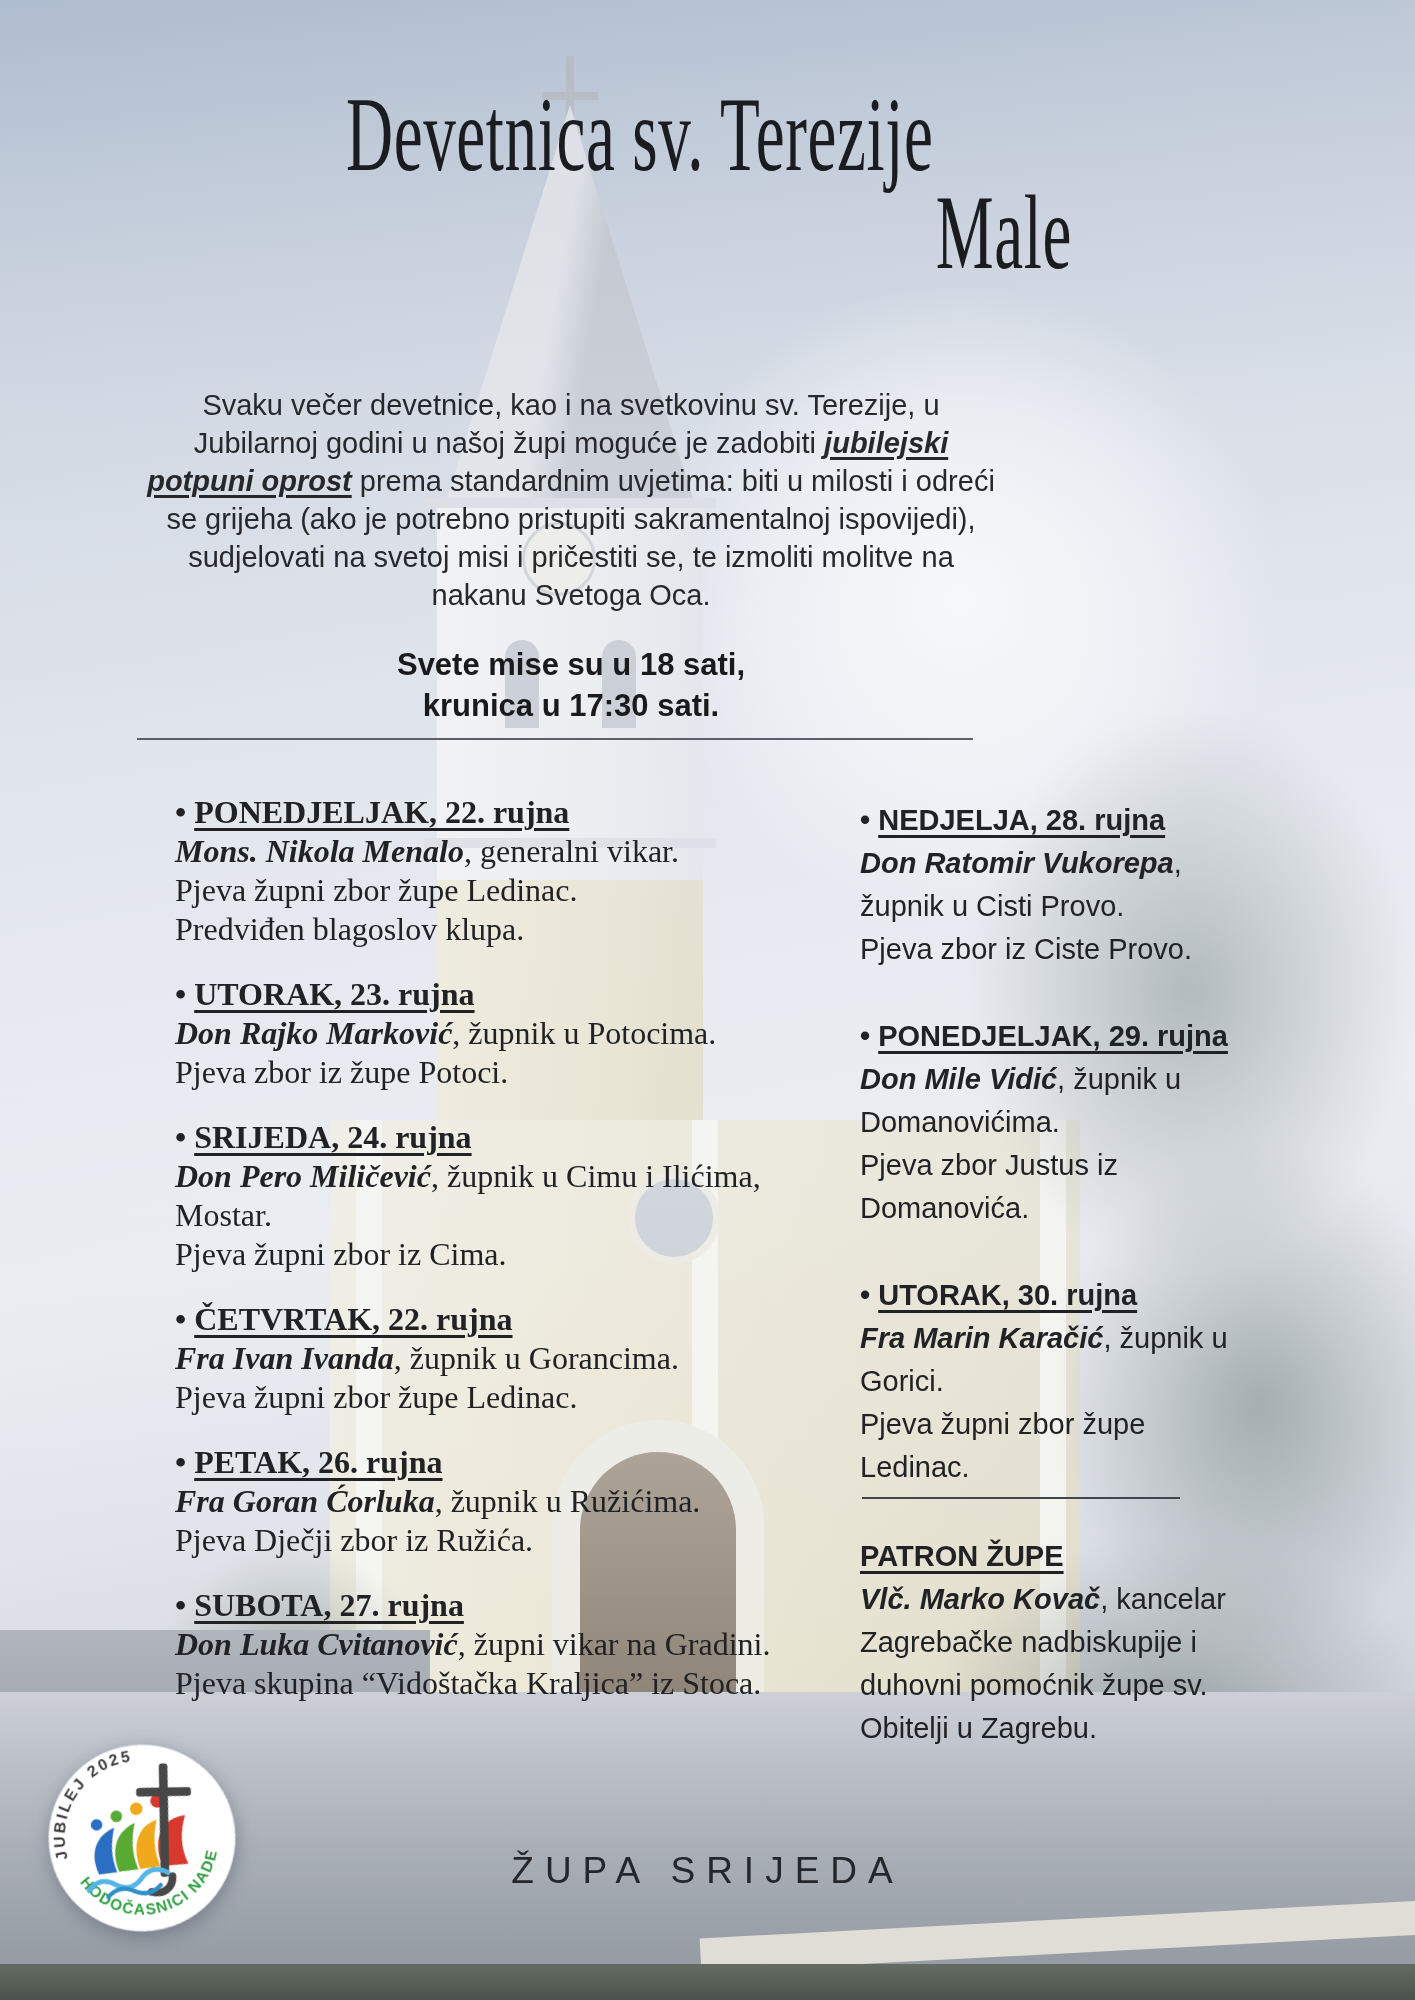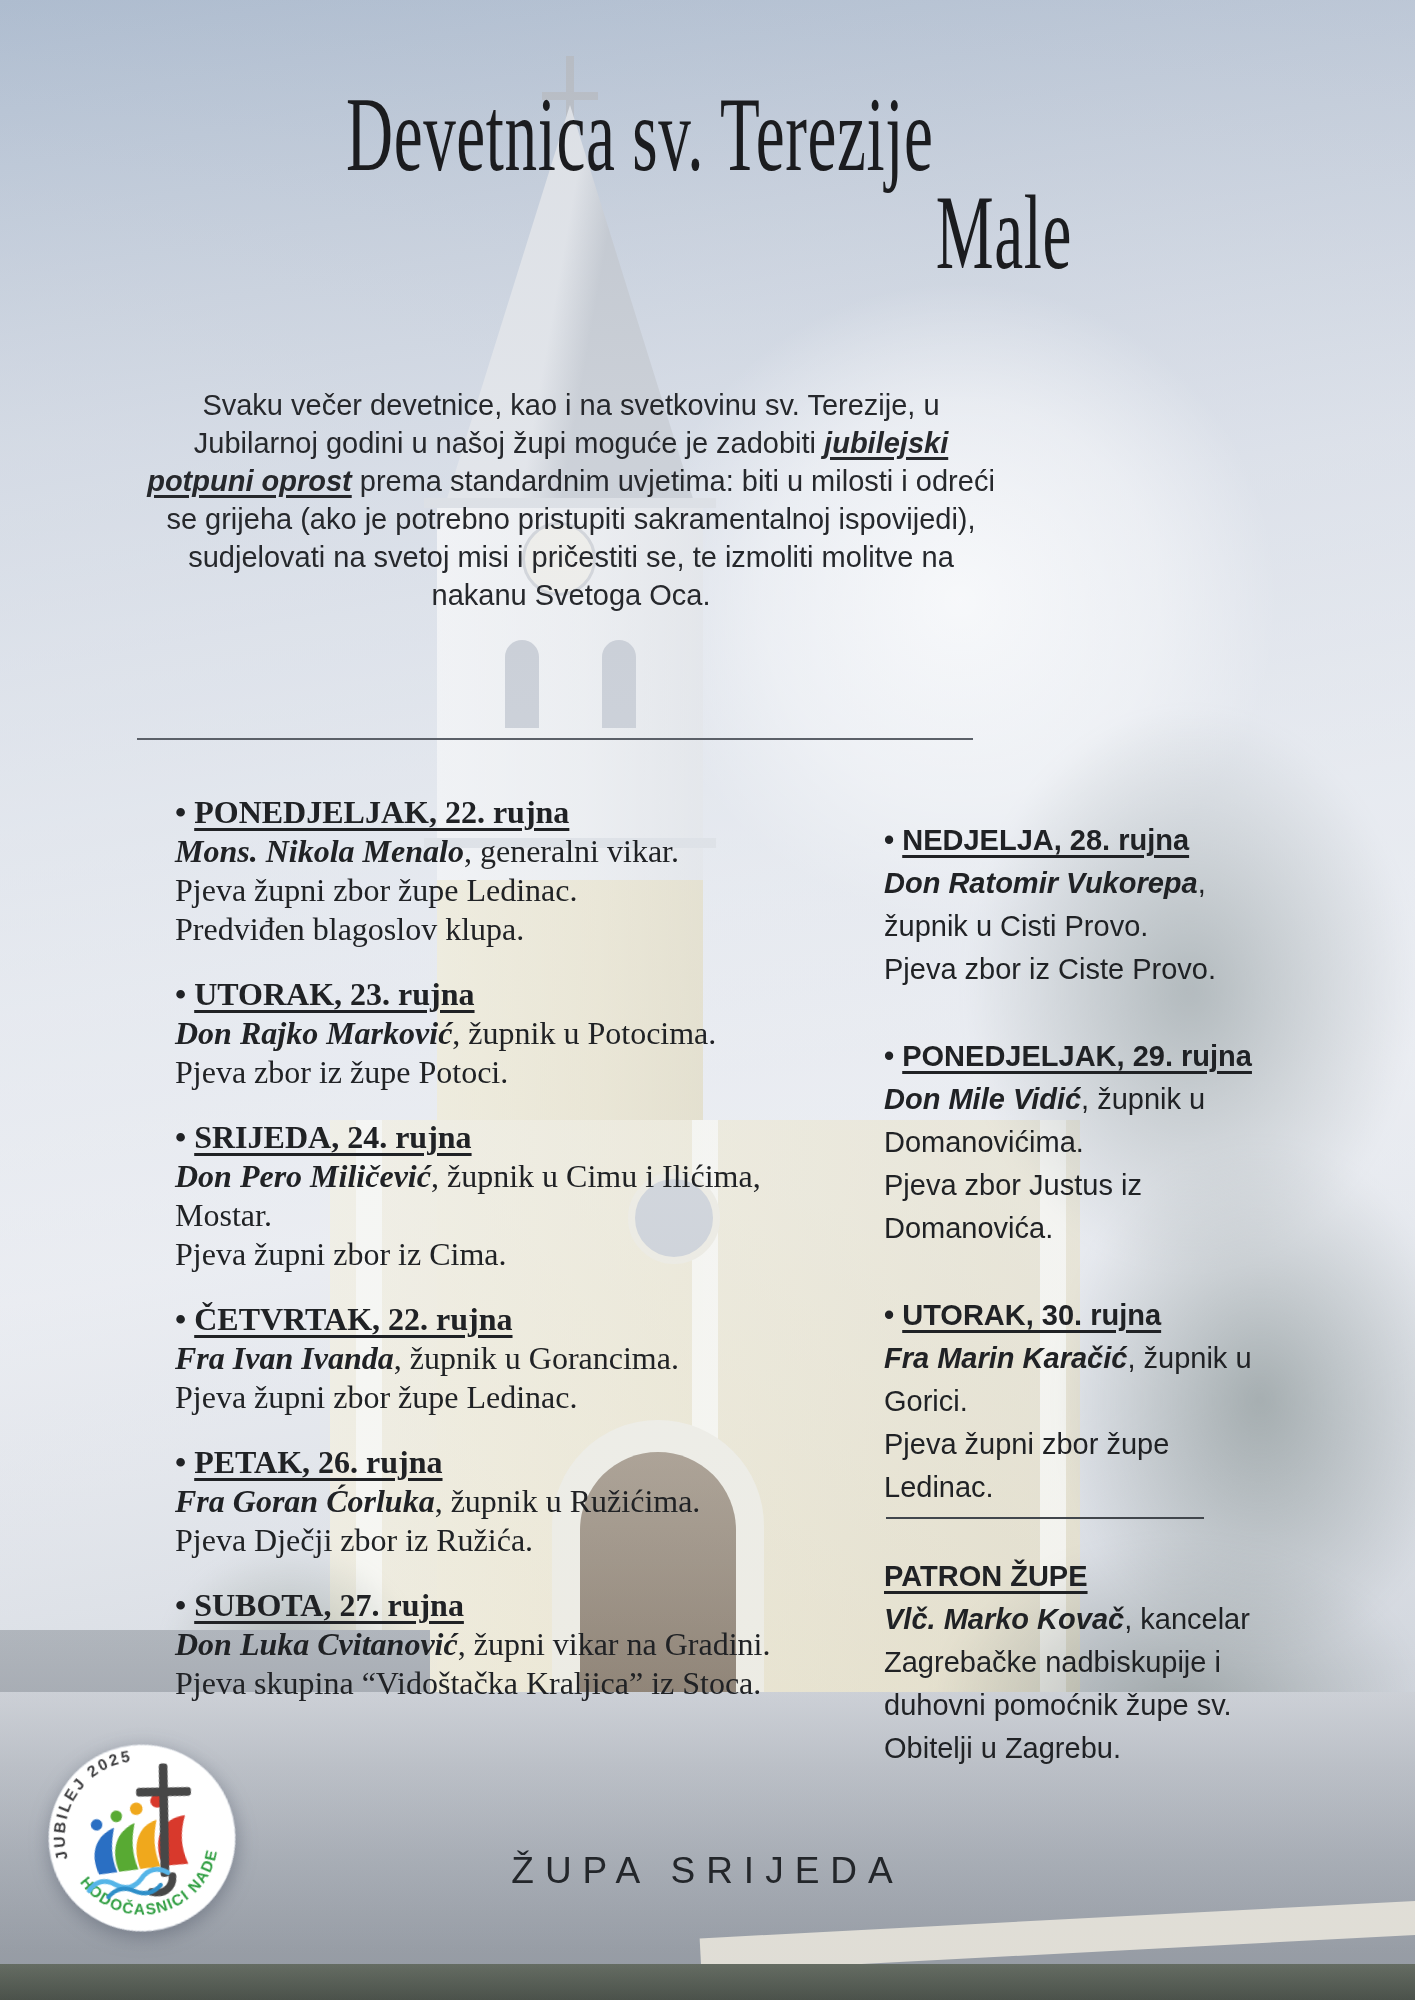--- a/index.html
+++ b/index.html
@@ -48,21 +48,21 @@
   .abs{position:absolute;}
   .title{left:0;top:86px;width:1114px;text-align:right;font-family:"Liberation Serif",serif;
          font-weight:400;color:#1b1c1f;font-size:105px;line-height:98px;}
   .tline{display:block;}
   .squeeze{display:inline-block;transform:scaleX(.62);transform-origin:50% 50%;letter-spacing:1px;white-space:nowrap;}
   .intro{left:140px;top:386px;width:862px;text-align:center;font-size:29px;line-height:38px;color:#26282c;}
   .hl{font-weight:bold;font-style:italic;text-decoration:underline;text-decoration-thickness:3px;text-underline-offset:4px;}
   .mass{left:140px;top:644px;width:862px;text-align:center;font-weight:700;font-size:31px;line-height:41px;color:#191a1c;}
   .rule{left:137px;top:738px;width:836px;height:2px;background:#5b6068;}
   .col-left{left:175px;top:793px;width:600px;font-size:32px;line-height:39px;font-family:Liberation Serif, serif;}
-  .col-right{left:884px;top:799px;width:470px;font-size:29px;line-height:43px;margin-top:20px;}
+  .col-right{left:860px;top:799px;width:470px;font-size:29px;line-height:43px;}
   .entry{margin-bottom:26px;}
   .col-right .entry{margin-bottom:44px;}
   .col-right .entry.tight{margin-bottom:8px;}
   .dayline{font-weight:700;white-space:nowrap;}
   .day{text-decoration:underline;text-decoration-thickness:3px;text-underline-offset:5px;}
   .pname{font-weight:700;font-style:italic;}
   .bodyline{white-space:nowrap;}
   .mini-divider{width:318px;height:2px;background:#41464c;margin:2px 0 36px 2px;}
   .logo{left:46px;top:1742px;width:192px;height:192px;}
   .logo-svg{width:192px;height:192px;transform:rotate(-13deg);filter:drop-shadow(0 5px 10px rgba(40,50,70,.35));}
@@ -106,20 +106,24 @@
 
   <div class="content">
 
     <div class="abs title">
       <span class="tline"><span class="squeeze">Devetnica sv. Terezije</span></span>
       <span class="tline"><span class="squeeze">Male</span></span>
     </div>
 
     <div class="abs intro"><span>Svaku večer devetnice, kao i na svetkovinu sv. Terezije, u Jubilarnoj godini u našoj župi moguće je zadobiti </span><span class="hl">jubilejski potpuni oprost</span><span> prema standardnim uvjetima: biti u milosti i odreći se grijeha (ako je potrebno pristupiti sakramentalnoj ispovijedi), sudjelovati na svetoj misi i pričestiti se, te izmoliti molitve na nakanu Svetoga Oca.</span></div>
 
+    <div class="abs mass">
+      <div>Svete mise su u 18 sati,</div>
+      <div>krunica u 17:30 sati.</div>
+    </div>
 
     <div class="abs rule"></div>
 
     <div class="abs col-left">
 
       <div class="entry">
         <div class="dayline"><span>•</span> <span class="day">PONEDJELJAK, 22. rujna</span></div>
         <div class="bodyline"><span class="pname">Mons. Nikola Menalo</span><span>, generalni vikar.</span></div>
         <div class="bodyline">Pjeva župni zbor župe Ledinac.</div>
         <div class="bodyline">Predviđen blagoslov klupa.</div>

